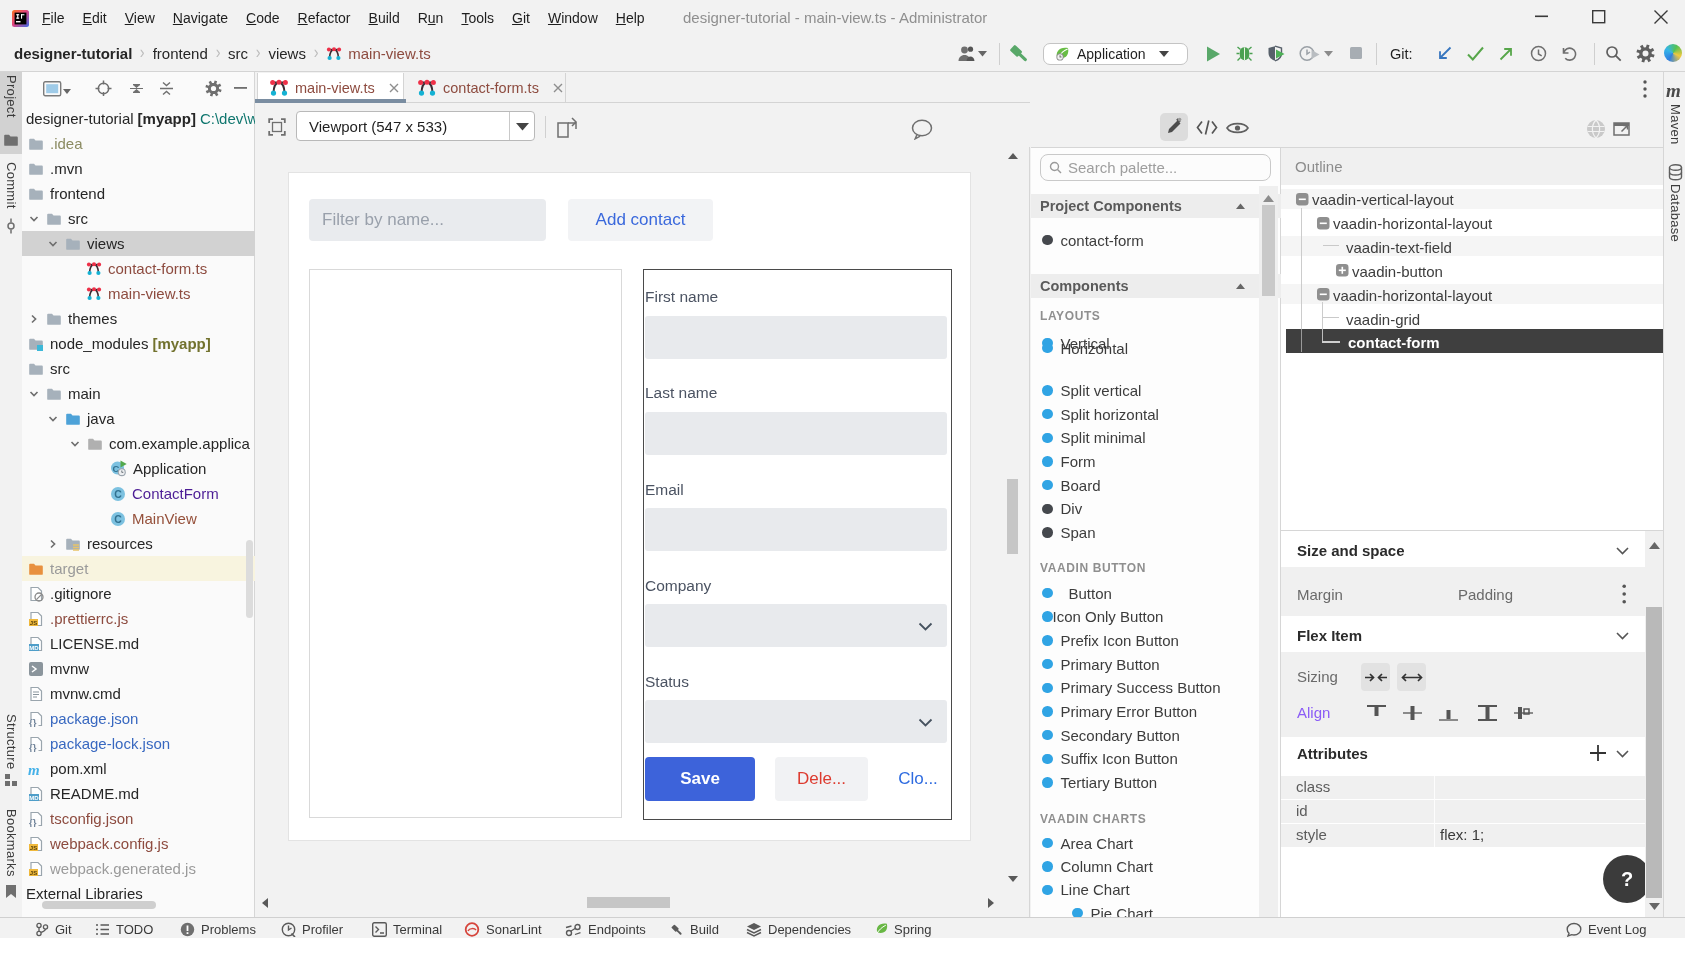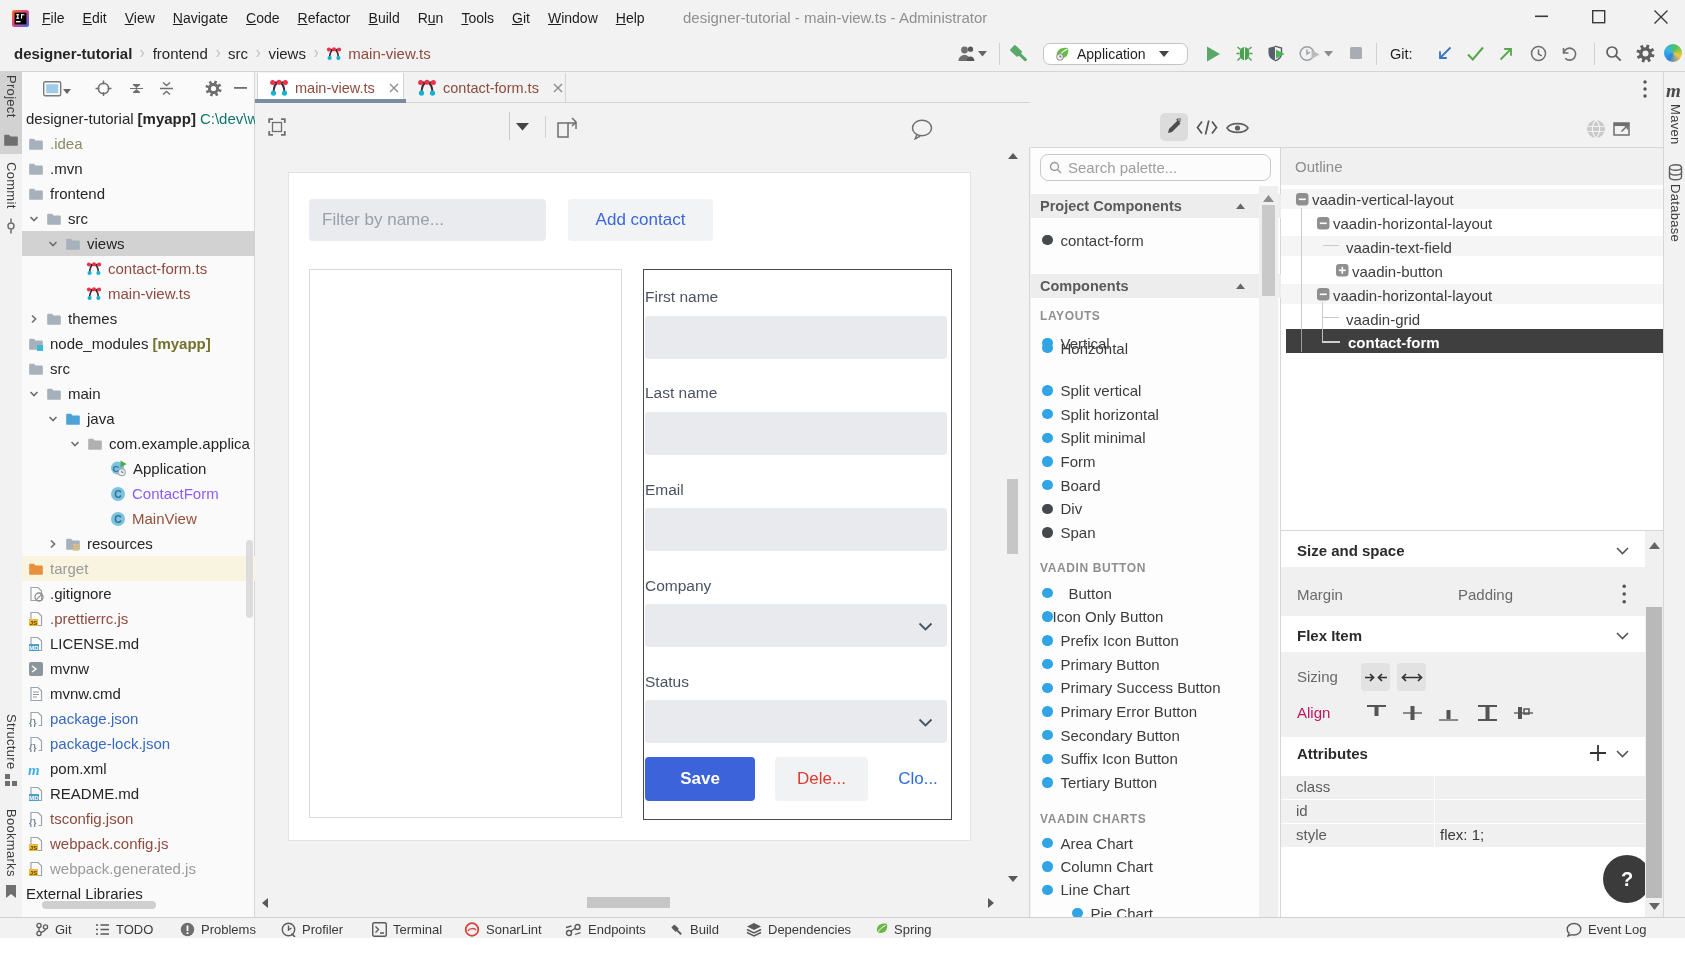--- a/index.html
+++ b/index.html
@@ -377,21 +377,21 @@
       </svg>
       <span style="width:6px;flex:none"></span>
       <span>Application</span>
     </div>
     <div class="r" style="top:481px;width:233px">
       <span style="width:88px;flex:none"></span>
       <svg width="16" height="16" viewBox="0 0 16 16">
         <use href="#cls"></use>
       </svg>
       <span style="width:6px;flex:none"></span>
-      <span style="color:#8b5cf6">ContactForm</span>
+      <span style="color:#4c1d95">ContactForm</span>
     </div>
     <div class="r" style="top:506px;width:233px">
       <span style="width:88px;flex:none"></span>
       <svg width="16" height="16" viewBox="0 0 16 16">
         <use href="#cls"></use>
       </svg>
       <span style="width:6px;flex:none"></span>
       <span style="color:#95503a">MainView</span>
     </div>
     <div class="r" style="top:531px;width:233px">
@@ -561,20 +561,23 @@
     <svg class="a" style="left:1643px;top:80px" width="4" height="18">
       <circle cx="2" cy="2" r="1.7" fill="#555"></circle>
       <circle cx="2" cy="9" r="1.7" fill="#555"></circle>
       <circle cx="2" cy="16" r="1.7" fill="#555"></circle>
     </svg>
     <div class="a" style="left:255px;top:103px;width:1405px;height:44px;background:#f2f2f2"></div>
     <svg class="a" style="left:268px;top:118px" width="18" height="18">
       <path d="M1.2 5V1.2H5M13 1.2h3.8V5M16.8 13v3.8H13M5 16.8H1.2V13" stroke="#6f6f6f" stroke-width="1.8" fill="none"></path>
       <rect x="4.5" y="4.5" width="9" height="9" fill="none" stroke="#6f6f6f" stroke-width="1.3"></rect>
     </svg>
+    <div class="a f" style="left:296px;top:111px;width:239px;height:30px;background:#fff;border:1px solid #b9b9b9;border-radius:4px;padding-left:12px">
+      <span style="font-size:15px;color:#1f1f1f">Viewport (547 x 533)</span>
+    </div>
     <div class="a" style="left:509px;top:112px;width:1px;height:28px;background:#c9c9c9"></div>
     <svg class="a" style="left:516px;top:123px" width="13" height="8">
       <path d="M0 0h13L6.5 7.5z" fill="#444"></path>
     </svg>
     <div class="a" style="left:545px;top:116px;width:1px;height:22px;background:#d0d0d0"></div>
     <svg class="a" style="left:556px;top:116px" width="23" height="23">
       <rect x="2" y="7" width="10" height="14" fill="none" stroke="#6f6f6f" stroke-width="1.5"></rect>
       <path d="M12 7h8v6" fill="none" stroke="#6f6f6f" stroke-width="1.5"></path>
       <path d="M16 2l4 4-4 4" fill="none" stroke="#6f6f6f" stroke-width="1.5"></path>
     </svg>
@@ -832,21 +835,21 @@
     <div class="a" style="left:1281px;top:652px;width:364px;height:85px;background:#f0f0f0"></div>
     <span class="a" style="left:1297px;top:668px;font-size:15px;color:#6a6a6a">Sizing</span>
     <div class="a" style="left:1361px;top:663px;width:29px;height:28px;background:#e2e2e2;border-radius:4px"></div>
     <svg class="a" style="left:1364px;top:671px" width="24" height="13">
       <path d="M1 6.5h8M6 3l3.5 3.5L6 10M23 6.5h-8M18 3l-3.5 3.5L18 10" stroke="#333" stroke-width="1.7" fill="none"></path>
     </svg>
     <div class="a" style="left:1397px;top:663px;width:29px;height:28px;background:#e2e2e2;border-radius:4px"></div>
     <svg class="a" style="left:1400px;top:671px" width="24" height="13">
       <path d="M2 6.5h20M6 3L2.5 6.5 6 10M18 3l3.5 3.5L18 10" stroke="#333" stroke-width="1.7" fill="none"></path>
     </svg>
-    <span class="a" style="left:1297px;top:704px;font-size:15px;color:#be185d">Align</span>
+    <span class="a" style="left:1297px;top:704px;font-size:15px;color:#8b5cf6">Align</span>
     <svg class="a" style="left:1366px;top:703px" width="21" height="20">
       <rect x="1" y="2" width="19" height="2" fill="#555"></rect>
       <rect x="8.5" y="4" width="4" height="9" fill="#555"></rect>
     </svg>
     <svg class="a" style="left:1402px;top:703px" width="21" height="20">
       <rect x="1" y="9" width="19" height="2" fill="#8a8a8a"></rect>
       <rect x="8.5" y="3" width="4" height="14" fill="#555"></rect>
     </svg>
     <svg class="a" style="left:1438px;top:703px" width="21" height="20">
       <rect x="1" y="16" width="19" height="2" fill="#8a8a8a"></rect>

